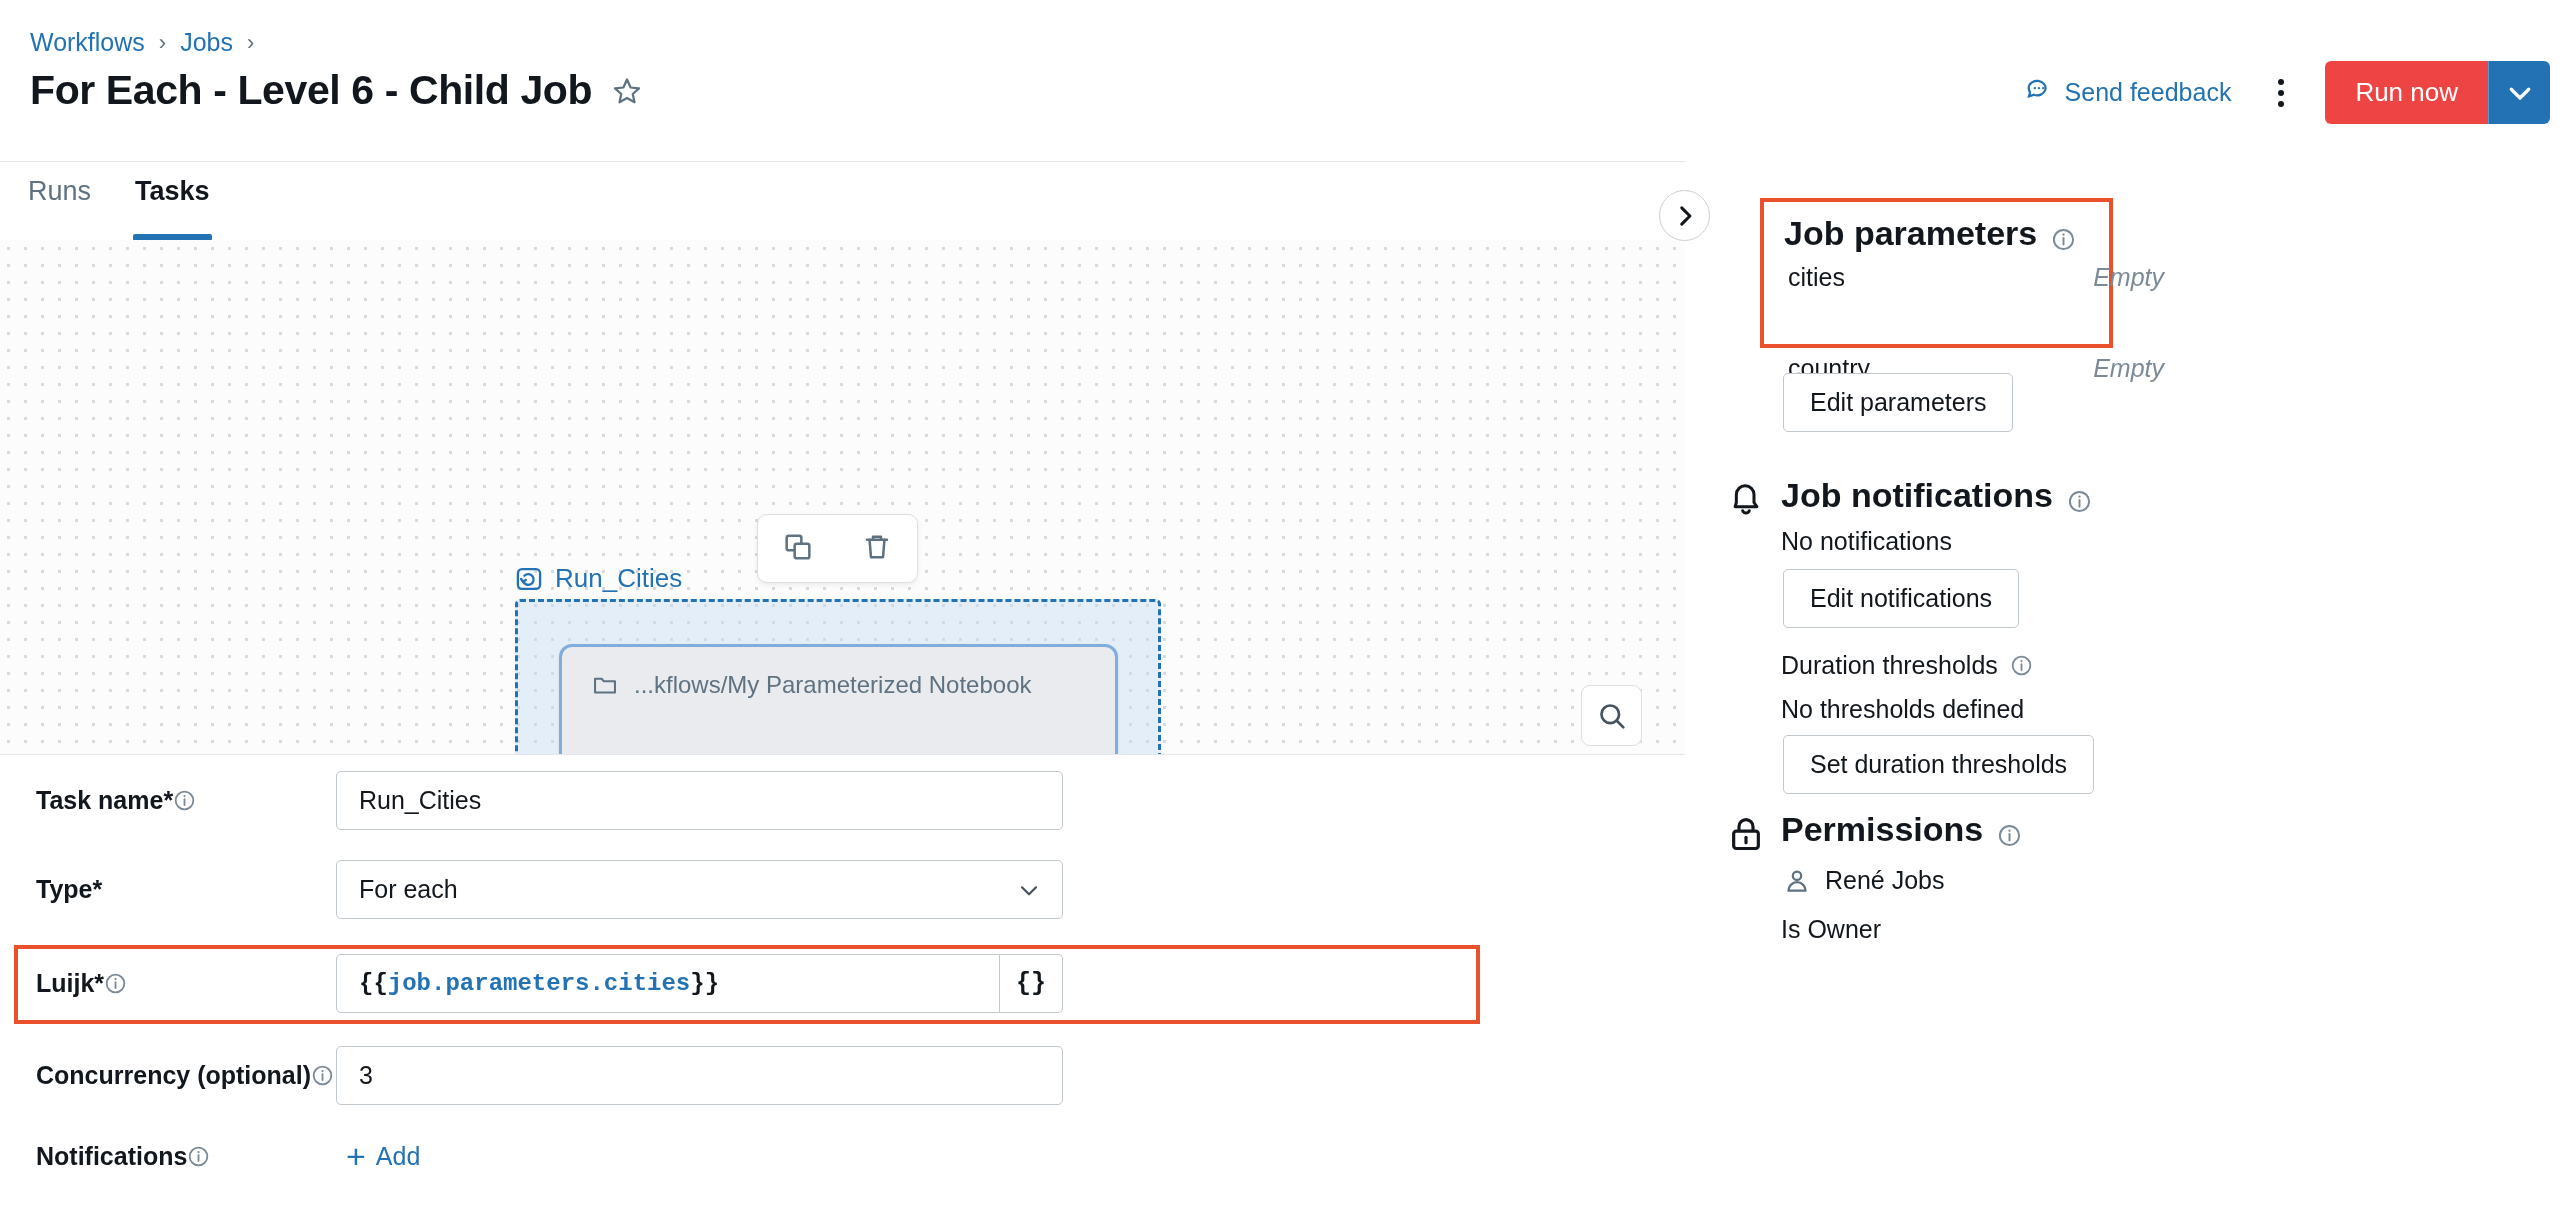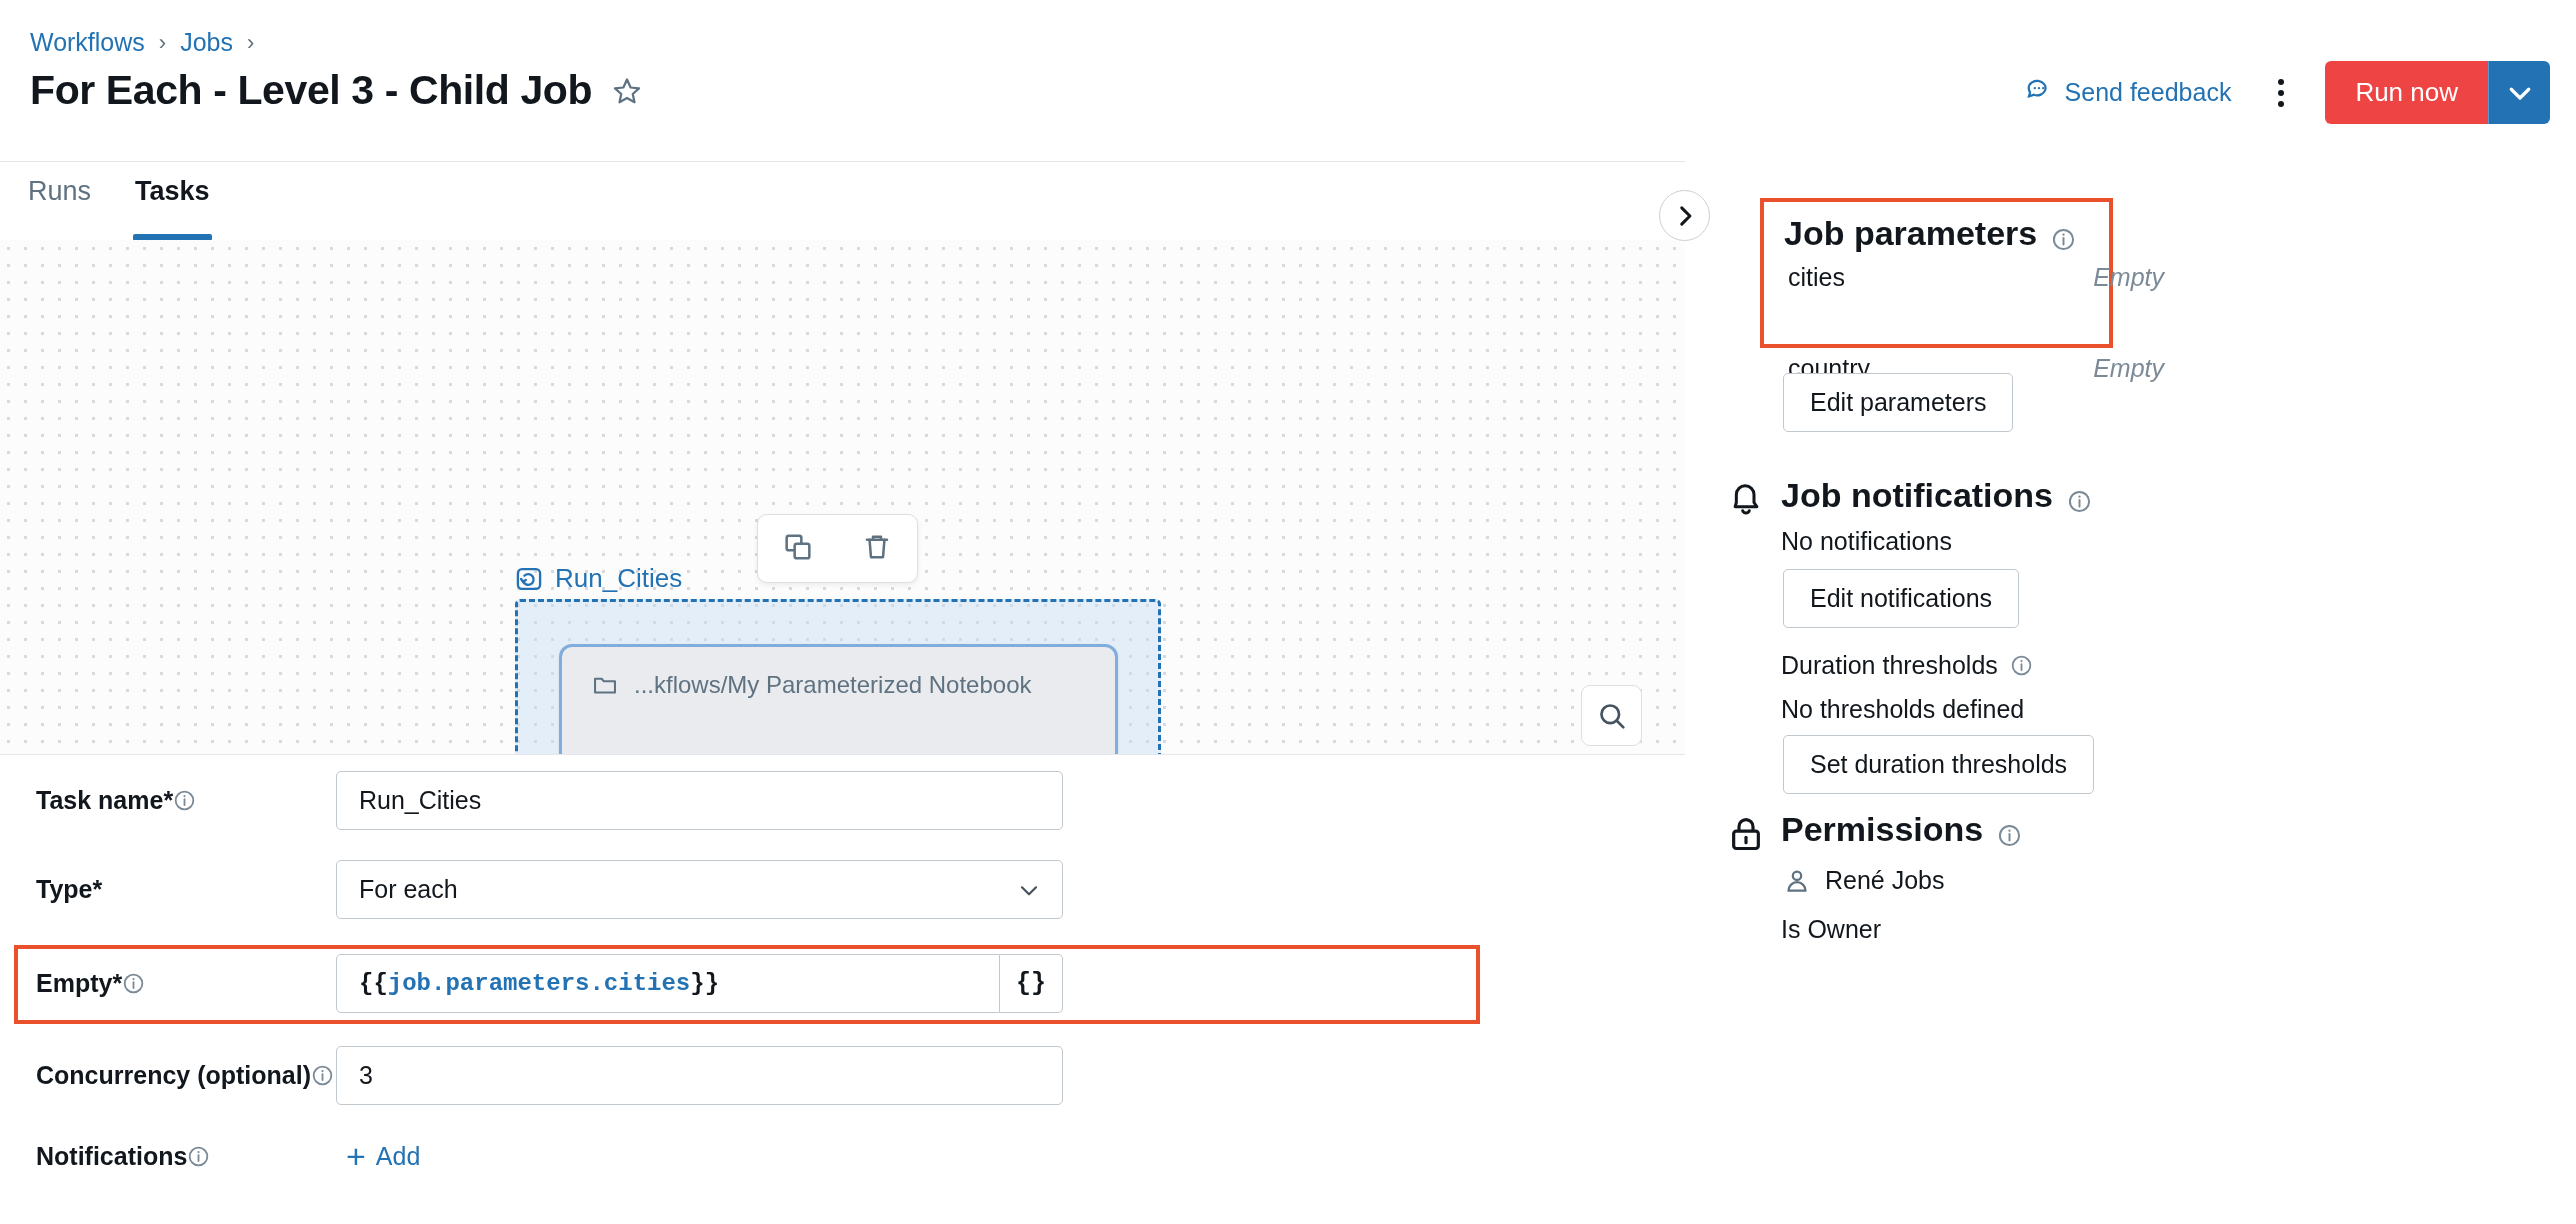--- a/index.html
+++ b/index.html
@@ -142,21 +142,21 @@
 
   <div class="header">
     <div class="breadcrumb">
       <span class="bc-link">Workflows</span>
       <span class="bc-sep">›</span>
       <span class="bc-link">Jobs</span>
       <span class="bc-sep">›</span>
     </div>
 
     <div class="title-row">
-      <div class="page-title">For Each - Level 3 - Child Job</div>
+      <div class="page-title">For Each - Level 6 - Child Job</div>
       <span class="star-icon">
         <svg viewBox="0 0 24 24" fill="none" stroke="currentColor" stroke-width="1.8" stroke-linejoin="round">
           <polygon points="12,2.8 14.9,9.2 21.6,9.9 16.6,14.4 18,21 12,17.6 6,21 7.4,14.4 2.4,9.9 9.1,9.2"></polygon>
         </svg>
       </span>
     </div>
 
     <div class="header-right">
       <div class="send-feedback">
         <span>
@@ -272,21 +272,21 @@
         <span class="chev-down">
           <svg viewBox="0 0 24 24" fill="none" stroke="currentColor" stroke-width="2" stroke-linecap="round" stroke-linejoin="round">
               <polyline points="5.5,9.5 12,16 18.5,9.5"></polyline>
             </svg>
         </span>
       </div>
     </div>
 
     <div class="form-row" style="top:183px; height:89px;">
       <div class="form-label">
-        <span>Empty*</span>
+        <span>Luijk*</span>
         <span class="info-icon">
           <svg viewBox="0 0 24 24" fill="none" stroke="currentColor" stroke-width="1.9">
               <circle cx="12" cy="12" r="9.2"></circle>
               <path d="M12 10.6v6.2" stroke-linecap="round"></path>
               <circle cx="12" cy="7.4" r="1.1" fill="currentColor" stroke="none"></circle>
             </svg>
         </span>
       </div>
       <div class="input-combo">
         <div class="input-box">

